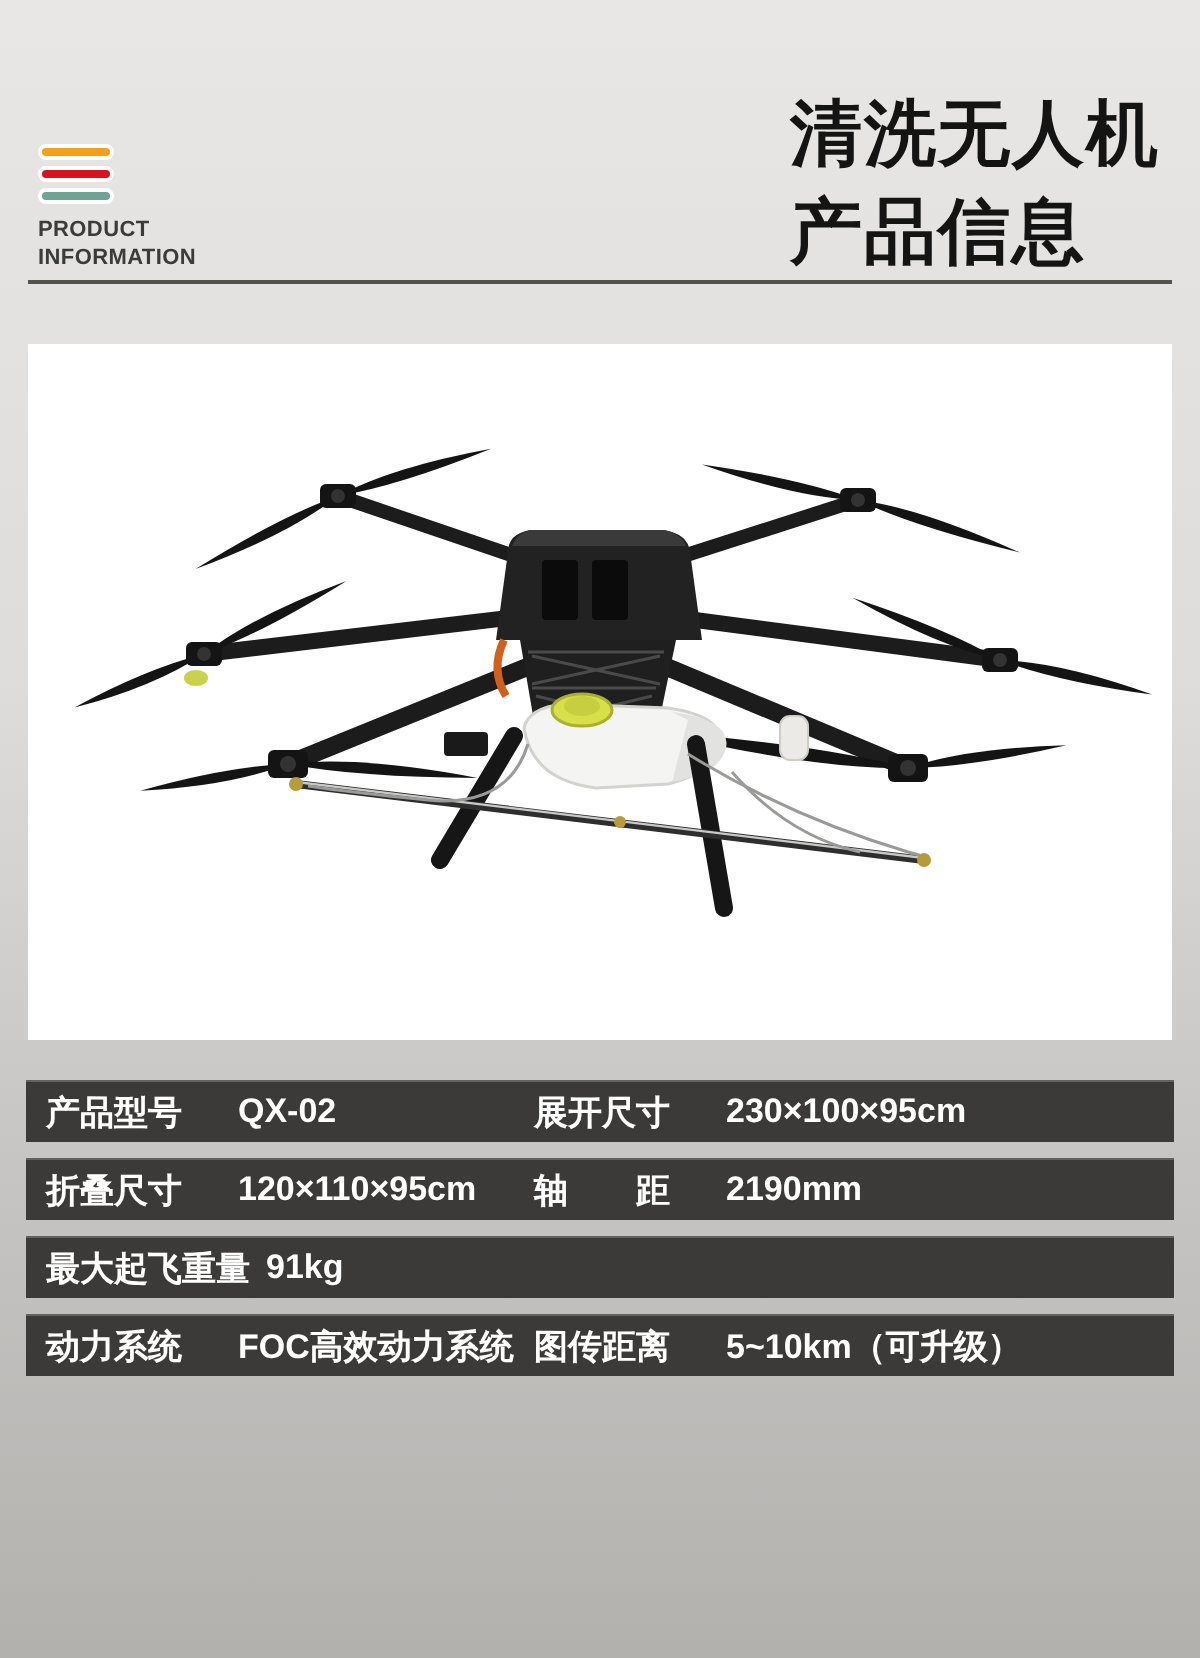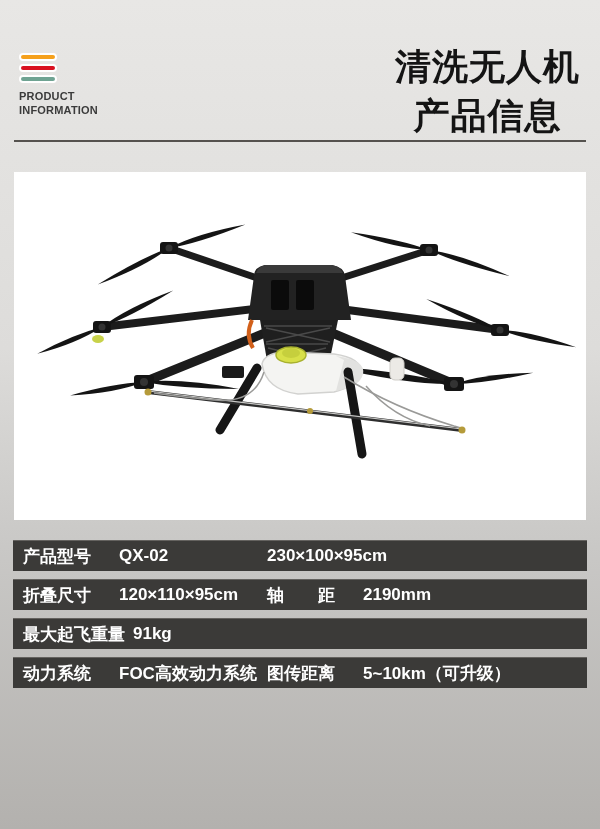--- a/index.html
+++ b/index.html
@@ -18,35 +18,35 @@
   * { margin: 0; padding: 0; box-sizing: border-box; }
   html, body { width: 600px; height: 829px; overflow: hidden; }
   body {
     font-family: "Liberation Sans", "DejaVu Sans", sans-serif;
     background: linear-gradient(180deg, var(--bg-top) 0%, #dddcda 42%, #c9c8c6 66%, var(--bg-bottom) 100%);
     position: relative;
   }
   .page { position: relative; width: 600px; height: 829px; }
 
   
-  .logo { position: absolute; left: 19px; top: 53px; }
+  .logo { position: absolute; left: 19px; top: 72px; }
   .logo-bar {
     width: 38px; height: 8px; border: 2px solid #ffffff;
     border-radius: 7px; margin-bottom: 3px;
   }
   .logo-bar.orange { background: var(--bar-orange); }
   .logo-bar.red    { background: var(--bar-red); }
   .logo-bar.teal   { background: var(--bar-teal); }
   .logo-caption {
     margin-top: 6px; font-size: 11px; line-height: 14px;
     font-weight: bold; color: #3b3b3b; letter-spacing: .2px;
   }
   .title {
     position: absolute; top: 42px; right: 20px;
-    text-align: center; font-size: 36px; line-height: 49px;
+    text-align: left; font-size: 36px; line-height: 49px;
     font-weight: bold; color: var(--title-color);
     letter-spacing: 1px;
   }
   .divider {
     position: absolute; top: 140px; left: 14px; width: 572px; height: 2px;
     background: var(--divider-color);
   }
 
   
   .image-box {
@@ -218,20 +218,21 @@
     </svg>
   </div>
 
   <div class="specs">
     <div class="spec-row">
       <div class="spec-cell l">
         <span class="spec-label">产品型号</span>
         <span class="spec-value">QX-02</span>
       </div>
       <div class="spec-cell r">
+        <span class="spec-label">展开尺寸</span>
         <span class="spec-value">230×100×95cm</span>
       </div>
     </div>
 
     <div class="spec-row">
       <div class="spec-cell l">
         <span class="spec-label">折叠尺寸</span>
         <span class="spec-value">120×110×95cm</span>
       </div>
       <div class="spec-cell r">

